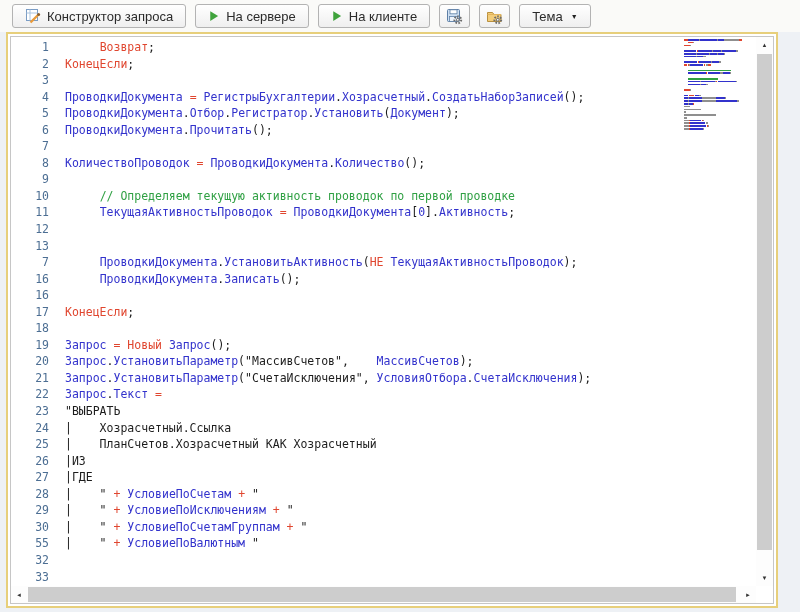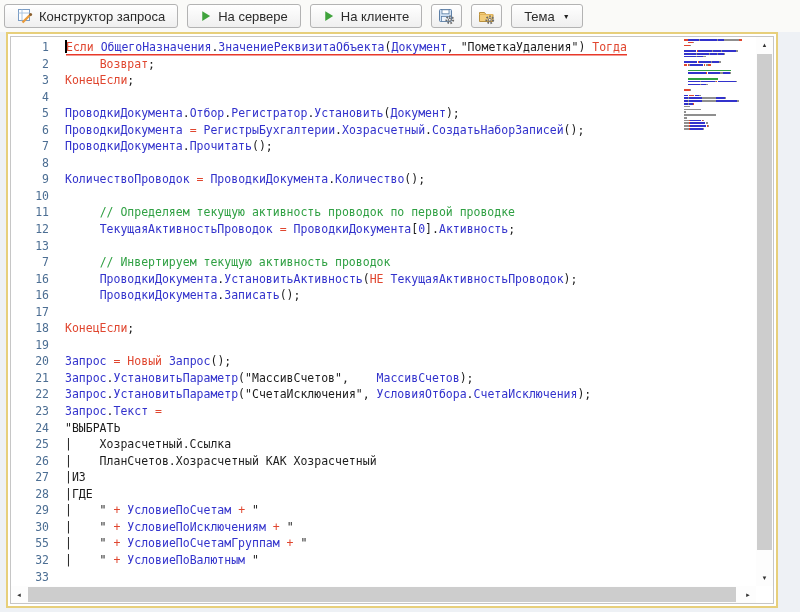--- a/index.html
+++ b/index.html
@@ -3,21 +3,21 @@
 <meta charset="utf-8">
 <style>
   * { margin:0; padding:0; box-sizing:border-box; }
   body { width:800px; height:612px; background:#eef1f5; overflow:hidden;
          font-family:"Liberation Sans", sans-serif; }
   .page { position:relative; width:800px; height:612px; }
 
   
   .toolbar { position:absolute; left:0; top:0; width:800px; height:32px;
              background:#fafaf8; display:flex; align-items:center; gap:9px;
-             padding-left:4px; }
+             padding-left:12px; }
   .tbtn { display:inline-flex; align-items:center; gap:6px; height:24px;
           padding:0 12px; border:1px solid #b3b3b3; border-radius:3px;
           background:linear-gradient(#ffffff,#efefef); font-size:13px;
           color:#2b2b2b; cursor:default; white-space:nowrap; }
   .tbtn.iconbtn { padding:0 6px; }
   .tbtn svg { display:block; }
   .caret { font-size:7px; color:#222; margin-left:2px; }
 
   
   .editor-frame { position:absolute; left:6px; top:32px; width:772px; height:576px;
@@ -164,34 +164,33 @@
           <div class="ln">26</div>
           <div class="ln">27</div>
           <div class="ln">28</div>
           <div class="ln">29</div>
           <div class="ln">30</div>
           <div class="ln">55</div>
           <div class="ln">32</div>
           <div class="ln">33</div>
         </div>
       <div class="code-area">
-          <div class="code-line"><span class="cursor"></span><span class="err-underline"><span class="t-k">Если </span><span class="t-i">ОбщегоНазначения</span><span class="t-p">.</span><span class="t-i">ЗначениеРеквизитаОбъекта</span><span class="t-p">(</span><span class="t-i">Документ</span><span class="t-p">, "ПометкаУдаления") </span><span class="t-k">Тогда</span></span></div>
           <div class="code-line"><span><span class="t-p">     </span><span class="t-k">Возврат</span><span class="t-p">;</span></span></div>
           <div class="code-line"><span><span class="t-k">КонецЕсли</span><span class="t-p">;</span></span></div>
           <div class="code-line"><span></span></div>
+          <div class="code-line"><span><span class="t-i">ПроводкиДокумента</span><span class="t-p"> </span><span class="t-k">=</span><span class="t-p"> </span><span class="t-i">РегистрыБухгалтерии</span><span class="t-p">.</span><span class="t-i">Хозрасчетный</span><span class="t-p">.</span><span class="t-i">СоздатьНаборЗаписей</span><span class="t-p">();</span></span></div>
           <div class="code-line"><span><span class="t-i">ПроводкиДокумента</span><span class="t-p">.</span><span class="t-i">Отбор</span><span class="t-p">.</span><span class="t-i">Регистратор</span><span class="t-p">.</span><span class="t-i">Установить</span><span class="t-p">(</span><span class="t-i">Документ</span><span class="t-p">);</span></span></div>
-          <div class="code-line"><span><span class="t-i">ПроводкиДокумента</span><span class="t-p"> </span><span class="t-k">=</span><span class="t-p"> </span><span class="t-i">РегистрыБухгалтерии</span><span class="t-p">.</span><span class="t-i">Хозрасчетный</span><span class="t-p">.</span><span class="t-i">СоздатьНаборЗаписей</span><span class="t-p">();</span></span></div>
           <div class="code-line"><span><span class="t-i">ПроводкиДокумента</span><span class="t-p">.</span><span class="t-i">Прочитать</span><span class="t-p">();</span></span></div>
           <div class="code-line"><span></span></div>
           <div class="code-line"><span><span class="t-i">КоличествоПроводок</span><span class="t-p"> </span><span class="t-k">=</span><span class="t-p"> </span><span class="t-i">ПроводкиДокумента</span><span class="t-p">.</span><span class="t-i">Количество</span><span class="t-p">();</span></span></div>
           <div class="code-line"><span></span></div>
           <div class="code-line"><span><span class="t-p">     </span><span class="t-c">// Определяем текущую активность проводок по первой проводке</span></span></div>
           <div class="code-line"><span><span class="t-p">     </span><span class="t-i">ТекущаяАктивностьПроводок</span><span class="t-p"> </span><span class="t-k">=</span><span class="t-p"> </span><span class="t-i">ПроводкиДокумента</span><span class="t-p">[</span><span class="t-i">0</span><span class="t-p">].</span><span class="t-i">Активность</span><span class="t-p">;</span></span></div>
           <div class="code-line"><span></span></div>
-          <div class="code-line"><span><span class="t-p">     </span><span class="t-c">// Инвертируем текущую активность проводок</span></span></div>
+          <div class="code-line"><span><span class="t-p">     </span></span></div>
           <div class="code-line"><span><span class="t-p">     </span><span class="t-i">ПроводкиДокумента</span><span class="t-p">.</span><span class="t-i">УстановитьАктивность</span><span class="t-p">(</span><span class="t-k">НЕ</span><span class="t-p"> </span><span class="t-i">ТекущаяАктивностьПроводок</span><span class="t-p">);</span></span></div>
           <div class="code-line"><span><span class="t-p">     </span><span class="t-i">ПроводкиДокумента</span><span class="t-p">.</span><span class="t-i">Записать</span><span class="t-p">();</span></span></div>
           <div class="code-line"><span></span></div>
           <div class="code-line"><span><span class="t-k">КонецЕсли</span><span class="t-p">;</span></span></div>
           <div class="code-line"><span></span></div>
           <div class="code-line"><span><span class="t-i">Запрос</span><span class="t-p"> </span><span class="t-k">=</span><span class="t-p"> </span><span class="t-k">Новый</span><span class="t-p"> </span><span class="t-i">Запрос</span><span class="t-p">();</span></span></div>
           <div class="code-line"><span><span class="t-i">Запрос</span><span class="t-p">.</span><span class="t-i">УстановитьПараметр</span><span class="t-p">("МассивСчетов",    </span><span class="t-i">МассивСчетов</span><span class="t-p">);</span></span></div>
           <div class="code-line"><span><span class="t-i">Запрос</span><span class="t-p">.</span><span class="t-i">УстановитьПараметр</span><span class="t-p">("СчетаИсключения", </span><span class="t-i">УсловияОтбора</span><span class="t-p">.</span><span class="t-i">СчетаИсключения</span><span class="t-p">);</span></span></div>
           <div class="code-line"><span><span class="t-i">Запрос</span><span class="t-p">.</span><span class="t-i">Текст</span><span class="t-p"> </span><span class="t-k">=</span></span></div>
           <div class="code-line"><span><span class="t-p">"ВЫБРАТЬ</span></span></div>

